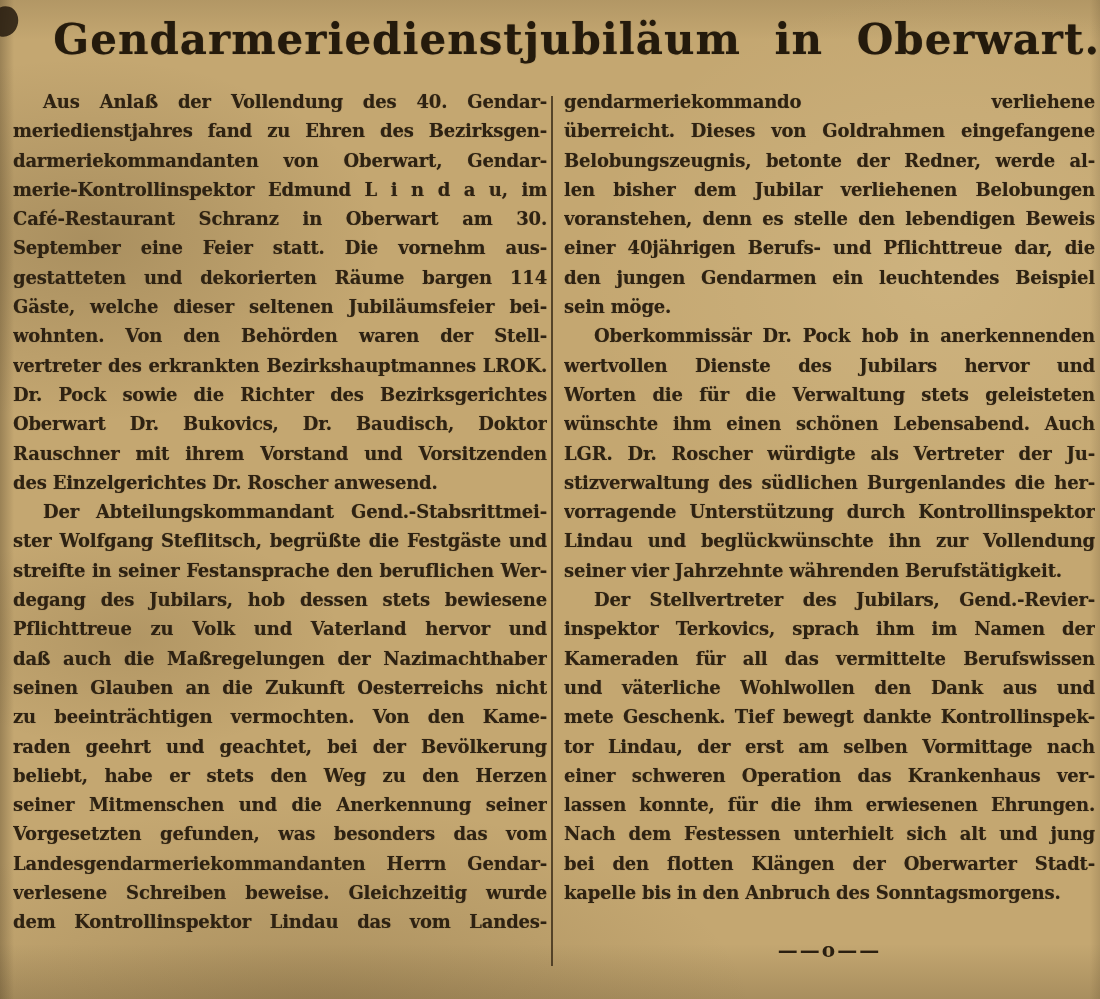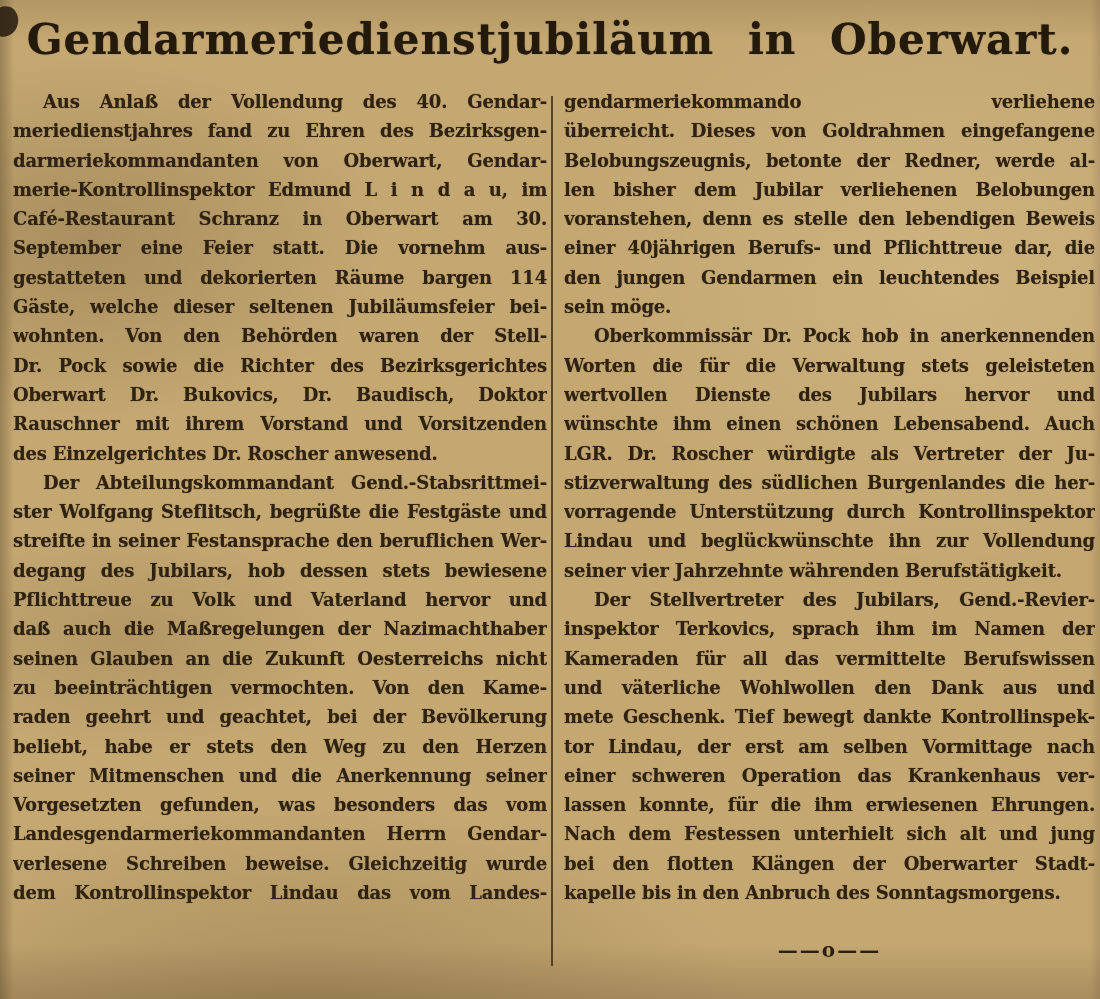--- a/index.html
+++ b/index.html
@@ -18,21 +18,21 @@
       radial-gradient(ellipse 520px 420px at 86% 28%, rgba(255,240,200,.16), transparent 70%),
       radial-gradient(ellipse 300px 160px at 12% 64%, rgba(80,62,34,.16), transparent 70%),
       linear-gradient(90deg, rgba(58,44,22,.30), rgba(58,44,22,0) 14px),
       linear-gradient(270deg, rgba(58,44,22,.14), rgba(58,44,22,0) 10px),
       linear-gradient(0deg, rgba(70,54,28,.22), rgba(70,54,28,0) 55px),
       linear-gradient(180deg, rgba(70,54,28,.14), rgba(70,54,28,0) 40px);
     color:var(--ink);
   }
   .headline{
     position:absolute;top:8px;left:0;width:100%;margin:0;
-    text-align:center;
+    text-align:right;
     font-size:42px;line-height:64px;font-weight:bold;
     letter-spacing:1px;word-spacing:18px;
     color:#241a0c;
     text-shadow:0 0 1px rgba(36,26,12,.55);
   }
   .col{
     position:absolute;top:87px;width:534px;
     font-size:18px;font-weight:bold;letter-spacing:-0.2px;
     text-shadow:0 0 1px rgba(46,34,18,.45);
   }
@@ -72,20 +72,21 @@
     <div class="paragraph">
       <div class="line indent">Aus Anlaß der Vollendung des 40. Gendar-</div>
       <div class="line">meriedienstjahres fand zu Ehren des Bezirksgen-</div>
       <div class="line">darmeriekommandanten von Oberwart, Gendar-</div>
       <div class="line">merie-Kontrollinspektor Edmund L i n d a u, im</div>
       <div class="line">Café-Restaurant Schranz in Oberwart am 30.</div>
       <div class="line">September eine Feier statt. Die vornehm aus-</div>
       <div class="line">gestatteten und dekorierten Räume bargen 114</div>
       <div class="line">Gäste, welche dieser seltenen Jubiläumsfeier bei-</div>
       <div class="line">wohnten. Von den Behörden waren der Stell-</div>
+      <div class="line">vertreter des erkrankten Bezirkshauptmannes LROK.</div>
       <div class="line">Dr. Pock sowie die Richter des Bezirksgerichtes</div>
       <div class="line">Oberwart Dr. Bukovics, Dr. Baudisch, Doktor</div>
       <div class="line">Rauschner mit ihrem Vorstand und Vorsitzenden</div>
       <div class="line end">des Einzelgerichtes Dr. Roscher anwesend.</div>
     </div>
     <div class="paragraph">
       <div class="line indent">Der Abteilungskommandant Gend.-Stabsrittmei-</div>
       <div class="line">ster Wolfgang Steflitsch, begrüßte die Festgäste und</div>
       <div class="line">streifte in seiner Festansprache den beruflichen Wer-</div>
       <div class="line">degang des Jubilars, hob dessen stets bewiesene</div>
@@ -111,22 +112,22 @@
       <div class="line">überreicht. Dieses von Goldrahmen eingefangene</div>
       <div class="line">Belobungszeugnis, betonte der Redner, werde al-</div>
       <div class="line">len bisher dem Jubilar verliehenen Belobungen</div>
       <div class="line">voranstehen, denn es stelle den lebendigen Beweis</div>
       <div class="line">einer 40jährigen Berufs- und Pflichttreue dar, die</div>
       <div class="line">den jungen Gendarmen ein leuchtendes Beispiel</div>
       <div class="line end">sein möge.</div>
     </div>
     <div class="paragraph">
       <div class="line indent">Oberkommissär Dr. Pock hob in anerkennenden</div>
+      <div class="line">wertvollen Dienste des Jubilars hervor und</div>
       <div class="line">Worten die für die Verwaltung stets geleisteten</div>
-      <div class="line">wertvollen Dienste des Jubilars hervor und</div>
       <div class="line">wünschte ihm einen schönen Lebensabend. Auch</div>
       <div class="line">LGR. Dr. Roscher würdigte als Vertreter der Ju-</div>
       <div class="line">stizverwaltung des südlichen Burgenlandes die her-</div>
       <div class="line">vorragende Unterstützung durch Kontrollinspektor</div>
       <div class="line">Lindau und beglückwünschte ihn zur Vollendung</div>
       <div class="line end">seiner vier Jahrzehnte währenden Berufstätigkeit.</div>
     </div>
     <div class="paragraph">
       <div class="line indent">Der Stellvertreter des Jubilars, Gend.-Revier-</div>
       <div class="line">inspektor Terkovics, sprach ihm im Namen der</div>

